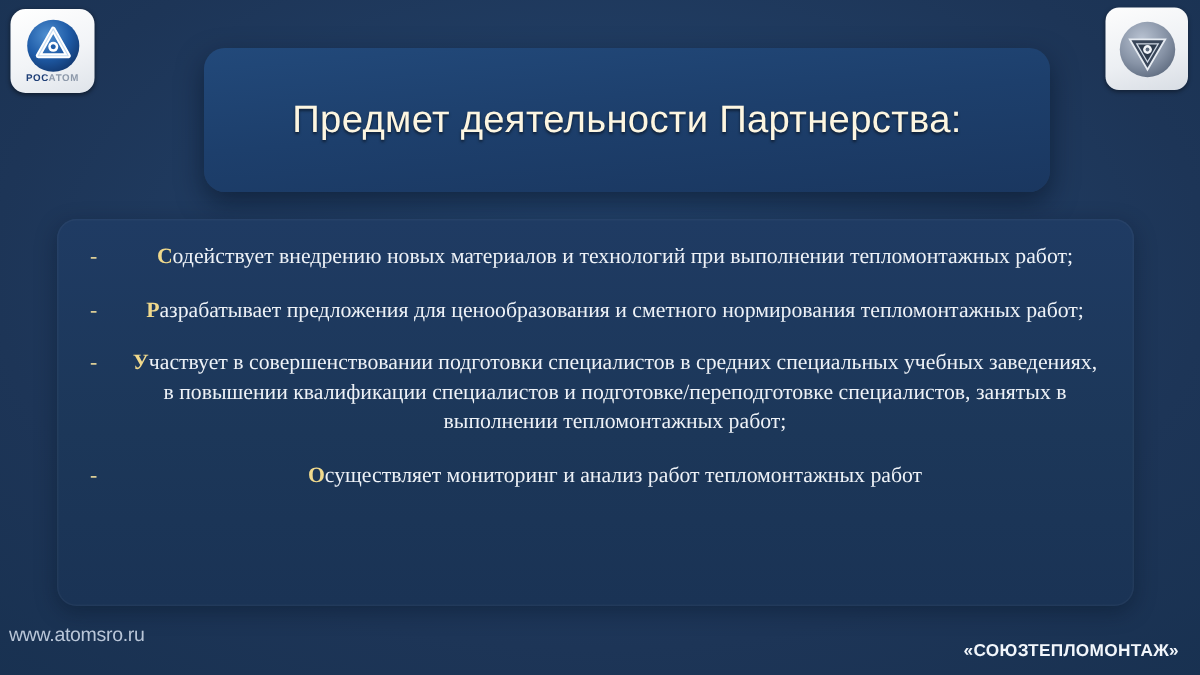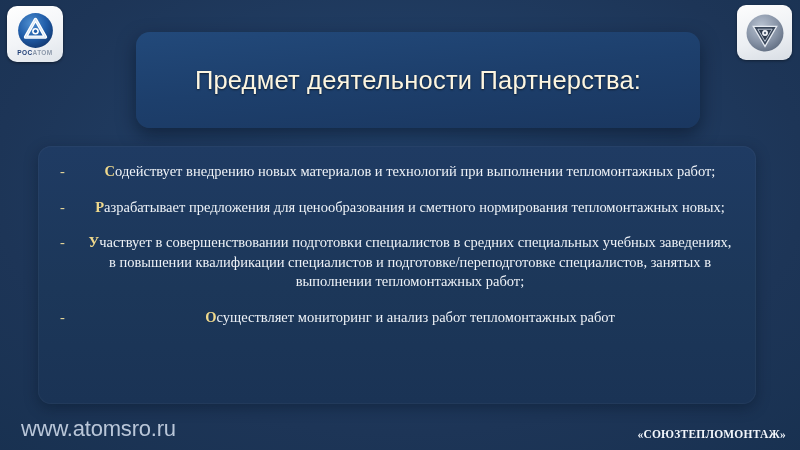--- a/index.html
+++ b/index.html
@@ -139,36 +139,35 @@
   }
   .bullet-text .lead {
     color: #f0d98c;
     font-weight: bold;
   }
 
   
   .footer-url {
     position: absolute;
     left: 6px;
-    bottom: 8px;
+    bottom: 20px;
     color: #c7d3e4;
-    font-size: 22px;
+    font-size: 13px;
     letter-spacing: -0.2px;
     opacity: 0.92;
-    margin-left: 15px;
   }
   .footer-brand {
     position: absolute;
     right: 14px;
     bottom: 10px;
     color: #f2f6fb;
     font-size: 11.5px;
     font-weight: bold;
     letter-spacing: 0.2px;
-    font-family: Liberation Serif, serif;
+    font-family: Liberation Sans, sans-serif;
   }
 </style>
 </head>
 <body>
 
 <div class="slide">
 
   <div class="logo-rosatom">
     <svg class="mark" viewBox="0 0 100 100">
       <defs>
@@ -213,21 +212,21 @@
   <div class="body-panel">
     <ul class="bullet-list">
 
       <li class="bullet">
         <span class="bullet-dash">-</span>
         <span class="bullet-text"><span class="lead">С</span><span>одействует внедрению новых материалов и технологий при выполнении тепломонтажных работ;</span></span>
       </li>
 
       <li class="bullet">
         <span class="bullet-dash">-</span>
-        <span class="bullet-text"><span class="lead">Р</span><span>азрабатывает предложения для ценообразования и сметного нормирования тепломонтажных новых;</span></span>
+        <span class="bullet-text"><span class="lead">Р</span><span>азрабатывает предложения для ценообразования и сметного нормирования тепломонтажных работ;</span></span>
       </li>
 
       <li class="bullet">
         <span class="bullet-dash">-</span>
         <span class="bullet-text"><span class="lead">У</span><span>частвует в совершенствовании подготовки специалистов в средних специальных учебных заведениях, в повышении квалификации специалистов и подготовке/переподготовке специалистов, занятых в выполнении тепломонтажных работ;</span></span>
       </li>
 
       <li class="bullet">
         <span class="bullet-dash">-</span>
         <span class="bullet-text"><span class="lead">О</span><span>существляет мониторинг и анализ работ тепломонтажных работ</span></span>

